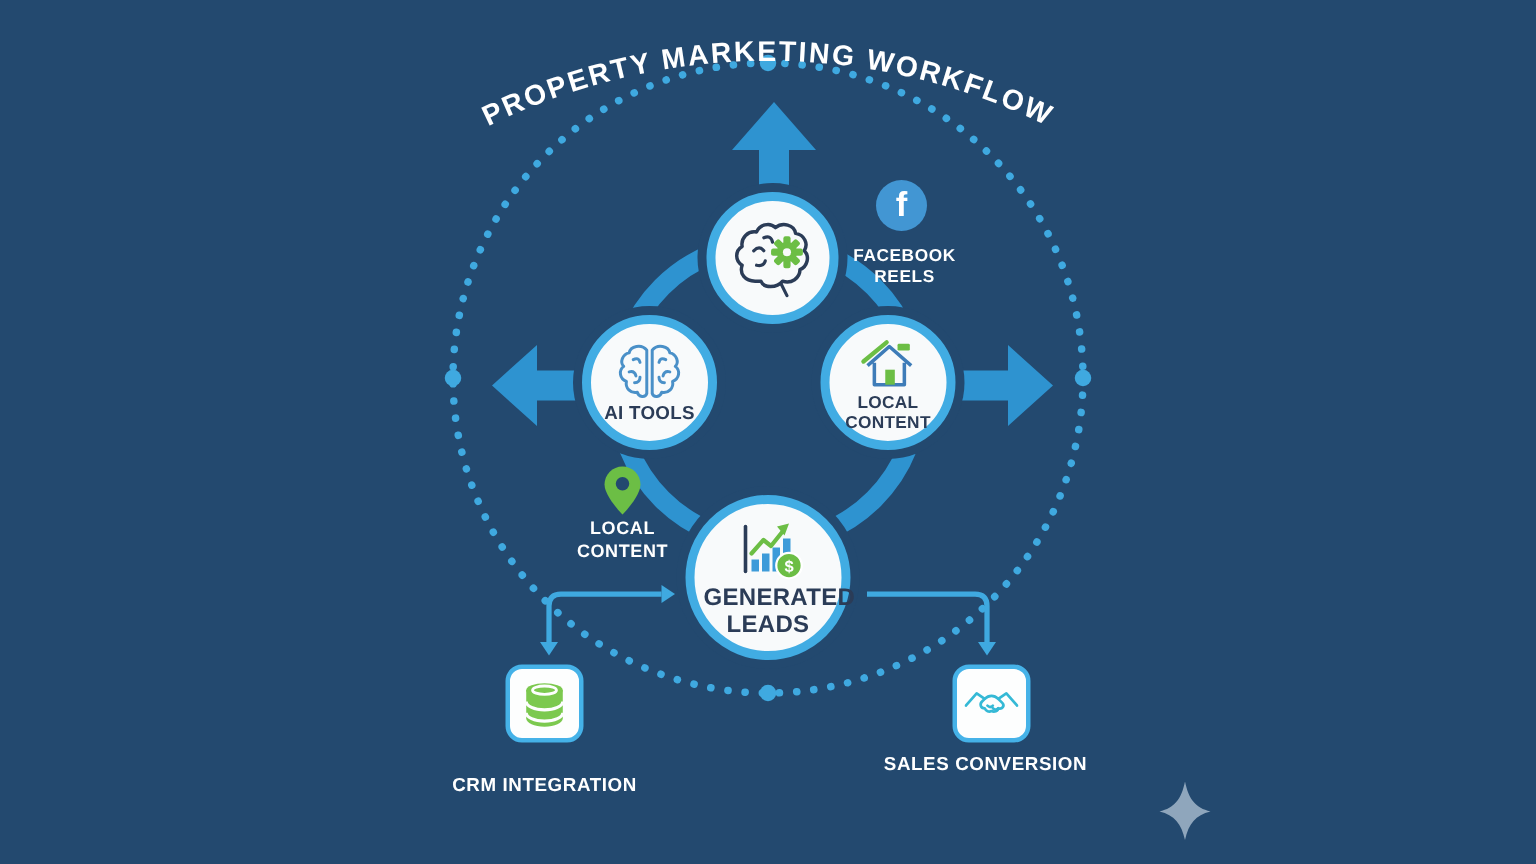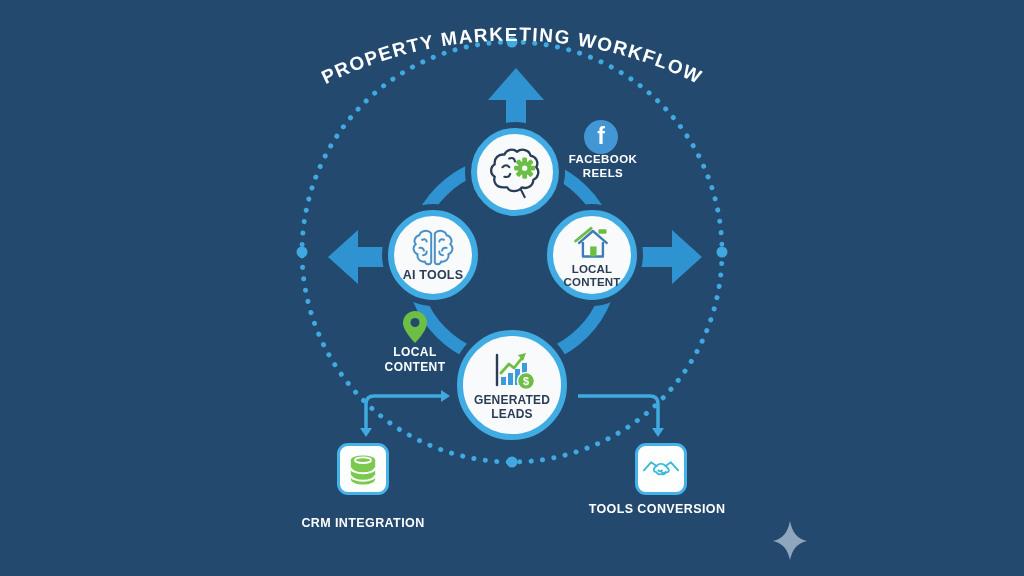--- a/index.html
+++ b/index.html
@@ -106,27 +106,27 @@
         <rect x="26" y="20" width="5" height="16"></rect>
         <rect x="33" y="14" width="5" height="22"></rect>
       </g>
       <path d="M12 24 L20 15 L25 19 L33 9" fill="none" stroke="#6CBE45" stroke-width="2.8" stroke-linecap="round" stroke-linejoin="round"></path>
       <path d="M37 4 L29 6 L34 12 Z" fill="#6CBE45"></path>
       <g>
         <circle cx="37" cy="32" r="8.5" fill="#6CBE45" stroke="#FFFFFF" stroke-width="1.5"></circle>
         <text x="37" y="36" text-anchor="middle" font-size="11" font-weight="bold" fill="#FFFFFF" font-family="Liberation Sans, sans-serif">$</text>
       </g>
     </svg>
-    <div class="node-label" style="font-size:12px;width:86px;margin-top:3px;">GENERATED LEADS</div>
+    <div class="node-label" style="font-size:16px;width:86px;margin-top:3px;">GENERATED LEADS</div>
   </div>
 
   <div class="fb-circle" style="left:584px;top:120px;">
     <span style="margin-top:-2px;">f</span>
   </div>
-  <div class="white-label" style="left:560px;top:152px;width:86px;font-size:11.5px;">FACEBOOK REELS</div>
+  <div class="white-label" style="left:560px;top:164px;width:86px;font-size:11.5px;">FACEBOOK REELS</div>
 
   <svg class="abs" style="left:402px;top:310px;" width="26" height="34" viewBox="0 0 26 34">
     <path d="M13 1 C6.4 1 1 6.4 1 13 C1 21 13 33 13 33 C13 33 25 21 25 13 C25 6.4 19.6 1 13 1 Z" fill="#6CBE45"></path>
     <circle cx="13" cy="12.5" r="4.5" fill="#23496F"></circle>
   </svg>
   <div class="white-label" style="left:377px;top:345px;width:76px;font-size:12px;">LOCAL CONTENT</div>
 
   <div class="outbox" style="left:337px;top:443px;">
     <svg width="30" height="33" viewBox="0 0 32 34">
       <path d="M3 7 V27 C3 30.3 8.8 33 16 33 C23.2 33 29 30.3 29 27 V7 Z" fill="#7CC94F"></path>
@@ -138,15 +138,15 @@
   <div class="white-label" style="left:293px;top:516px;width:140px;font-size:12.5px;">CRM INTEGRATION</div>
 
   <div class="outbox" style="left:635px;top:443px;">
     <svg width="36" height="27" viewBox="0 0 40 30" fill="none" stroke="#35B9D6" stroke-width="2" stroke-linecap="round" stroke-linejoin="round">
       <path d="M1 16 L9 7 L15 11"></path>
       <path d="M39 16 L31 7 L25 11"></path>
       <path d="M15 11 C18 8 22 8 25 11 L28 14 C30 16 28 19 25 18 C25 20 22 21 20 20 C18 21 16 20 15 18 C12 18 11 15 13 13 Z"></path>
       <path d="M17 16 q2 2 4 0 M21 18 q2 2 4 0"></path>
     </svg>
   </div>
-  <div class="white-label" style="left:577px;top:502px;width:160px;font-size:12.5px;">TOOLS CONVERSION</div>
+  <div class="white-label" style="left:577px;top:502px;width:160px;font-size:12.5px;">SALES CONVERSION</div>
 
 </div>
 
 </body></html>

